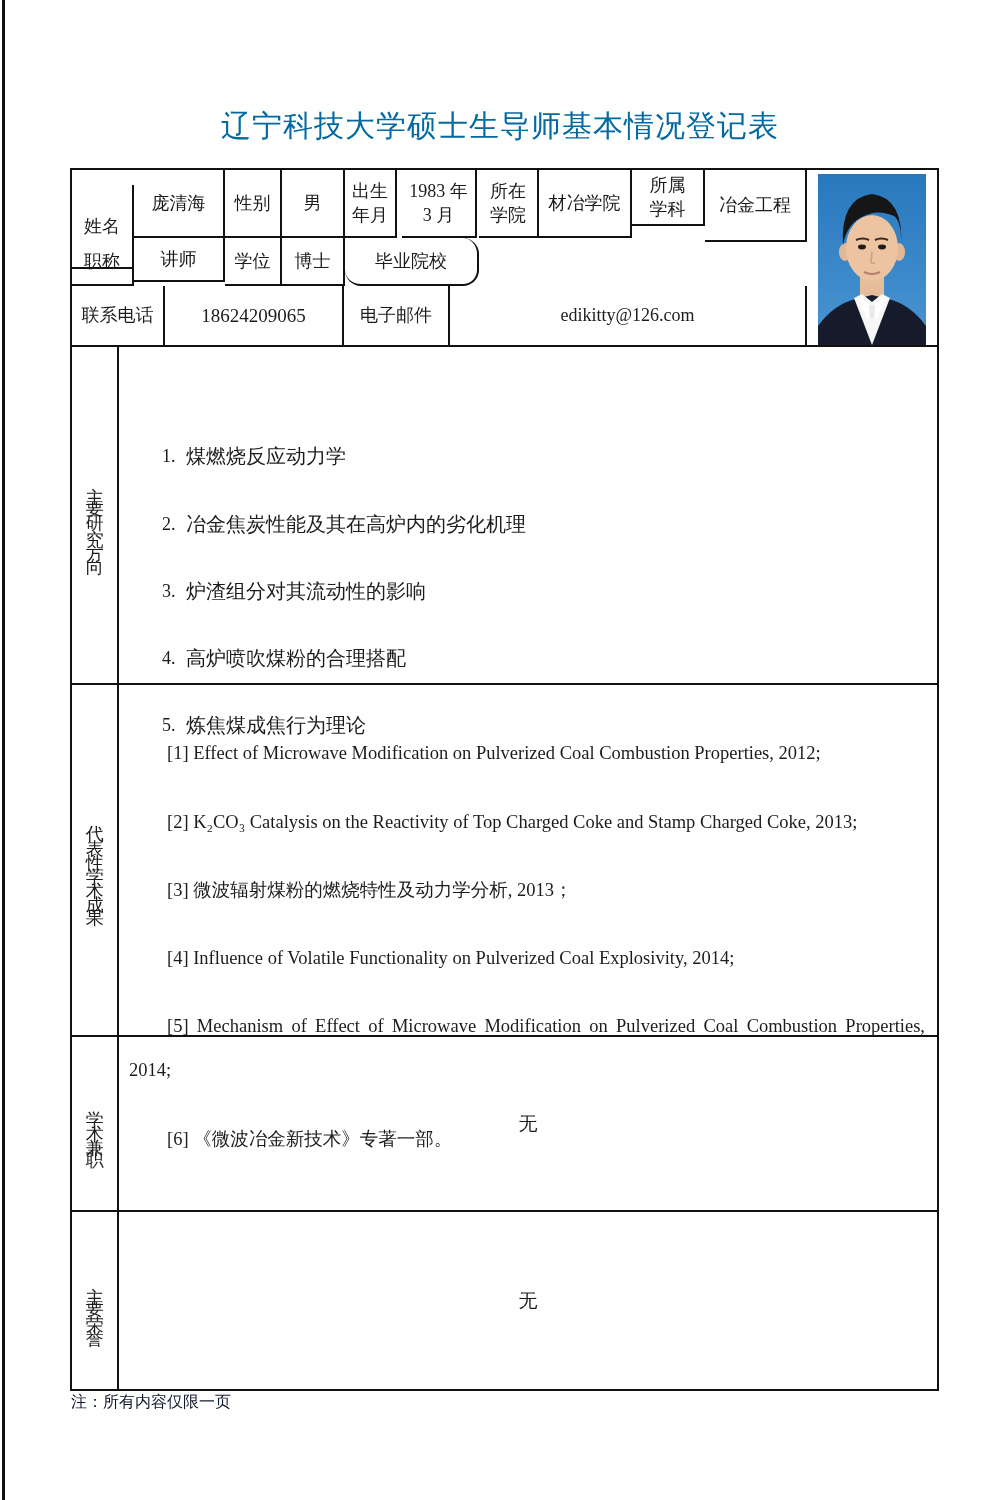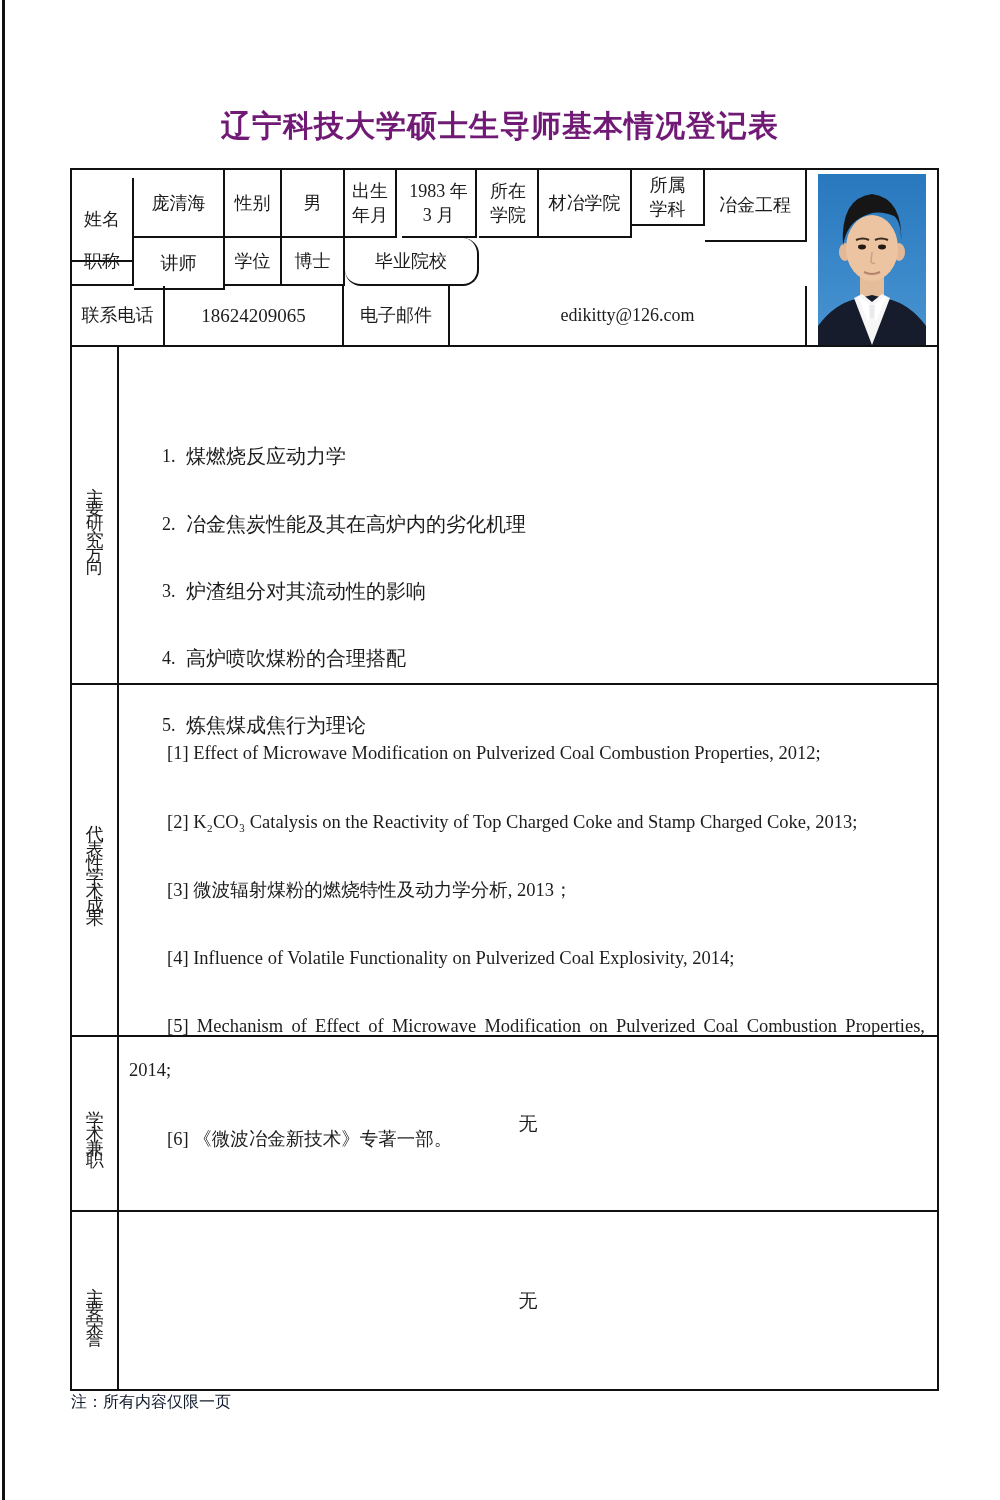--- a/index.html
+++ b/index.html
@@ -7,22 +7,22 @@
     width:1000px; height:1500px; position:relative; overflow:hidden;
     background:#ffffff;
     font-family:"Liberation Serif","DejaVu Serif",serif;
     color:#1c1c1c;
   }
   .left-edge-line {
     position:absolute; left:2px; top:0; width:3px; height:1500px; background:#111;
   }
   .doc-title {
     position:absolute; left:0; top:106px; width:1000px;
-    text-align:center; font-size:30px; font-weight:700; letter-spacing:1px;
-    margin:0; color:#701a75;
+    text-align:center; font-size:30px; font-weight:400; letter-spacing:1px;
+    margin:0; color:#0369a1;
   }
   .form-table {
     position:absolute; left:70px; top:168px; width:865px; height:1219px;
     border:2px solid #111; box-sizing:content-box;
   }
   .cell {
     position:absolute; box-sizing:border-box;
     border-right:2px solid #111; border-bottom:2px solid #111;
     display:flex; align-items:center; justify-content:center;
     font-size:18px; text-align:center; white-space:pre-line; line-height:1.35;
@@ -51,21 +51,21 @@
 </style>
 </head>
 <body>
 
 <div class="left-edge-line"></div>
 
 <h1 class="doc-title">辽宁科技大学硕士生导师基本情况登记表</h1>
 
 <div class="form-table">
 
-  <div class="cell" style="left:0;top:8px;width:62px;height:84px;">姓名</div>
+  <div class="cell" style="left:0;top:15px;width:62px;height:84px;">姓名</div>
   <div class="cell" style="left:62px;top:0;width:91px;height:68px;">庞清海</div>
   <div class="cell" style="left:153px;top:0;width:57px;height:68px;">性别</div>
   <div class="cell" style="left:210px;top:0;width:63px;height:68px;">男</div>
   <div class="cell" style="left:273px;top:0;width:52px;height:68px;">出生
 年月</div>
   <div class="cell" style="left:330px;top:0;width:75px;height:68px;">1983 年
 3 月</div>
   <div class="cell" style="left:407px;top:0;width:60px;height:68px;">所在
 学院</div>
   <div class="cell" style="left:467px;top:0;width:93px;height:68px;">材冶学院</div>
@@ -106,21 +106,21 @@
       <ellipse cx="44" cy="73" rx="4" ry="2.4" fill="#241a14"></ellipse>
       <ellipse cx="64" cy="73" rx="4" ry="2.4" fill="#241a14"></ellipse>
 
       <path d="M54,78 L53,88 Q54,90 57,89" stroke="#caa184" stroke-width="1.6" fill="none"></path>
 
       <path d="M46,98 Q54,102 62,98" stroke="#b4816a" stroke-width="2" fill="none"></path>
     </svg>
   </div>
 
   <div class="cell" style="left:0;top:68px;width:62px;height:48px;">职称</div>
-  <div class="cell" style="left:62px;top:68px;width:91px;height:52px;">讲师</div>
+  <div class="cell" style="left:62px;top:68px;width:91px;height:44px;">讲师</div>
   <div class="cell" style="left:153px;top:68px;width:57px;height:48px;">学位</div>
   <div class="cell" style="left:210px;top:68px;width:63px;height:48px;">博士</div>
   <div class="cell" style="left:273px;top:68px;width:134px;height:48px;border-radius:16px;">毕业院校</div>
 
   <div class="cell" style="left:0;top:116px;width:93px;height:61px;">联系电话</div>
   <div class="cell" style="left:93px;top:116px;width:179px;height:61px;font-size:19px;">18624209065</div>
   <div class="cell" style="left:272px;top:116px;width:106px;height:61px;">电子邮件</div>
   <div class="cell" style="left:378px;top:116px;width:357px;height:61px;font-size:18px;">edikitty@126.com</div>
 
   <div class="cell vlabel-cell" style="left:0;top:177px;width:47px;height:338px;">

